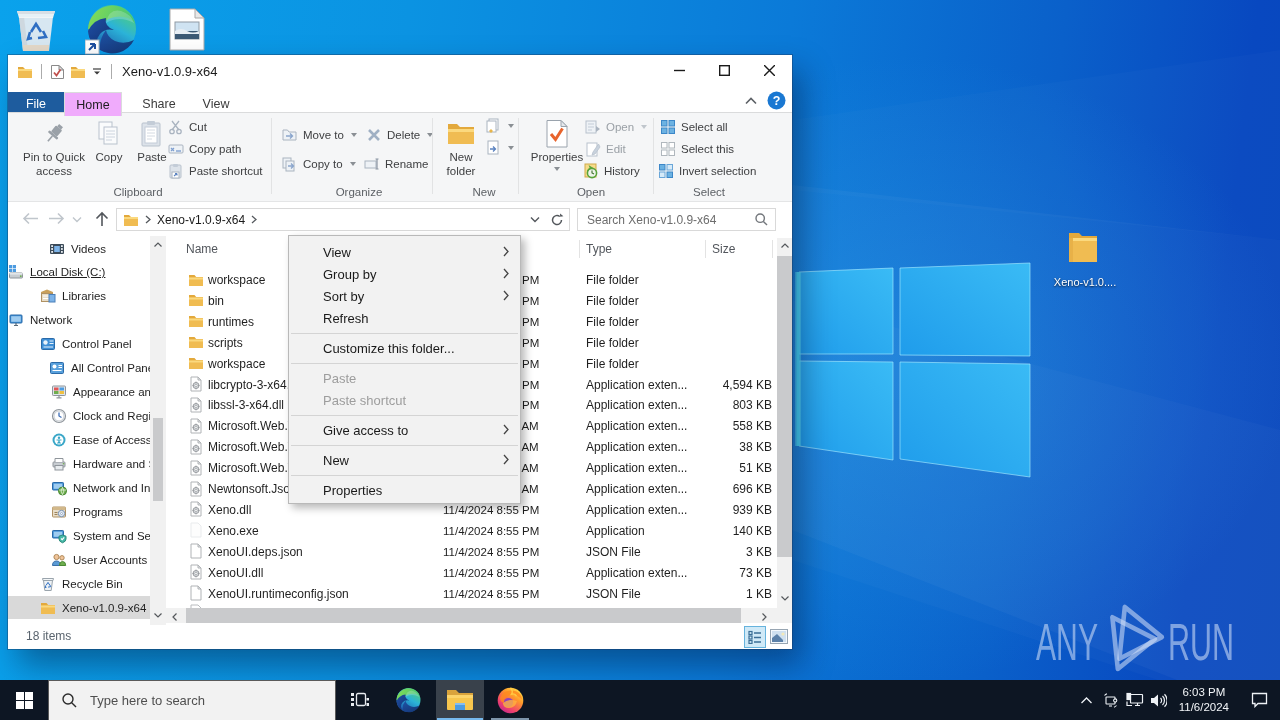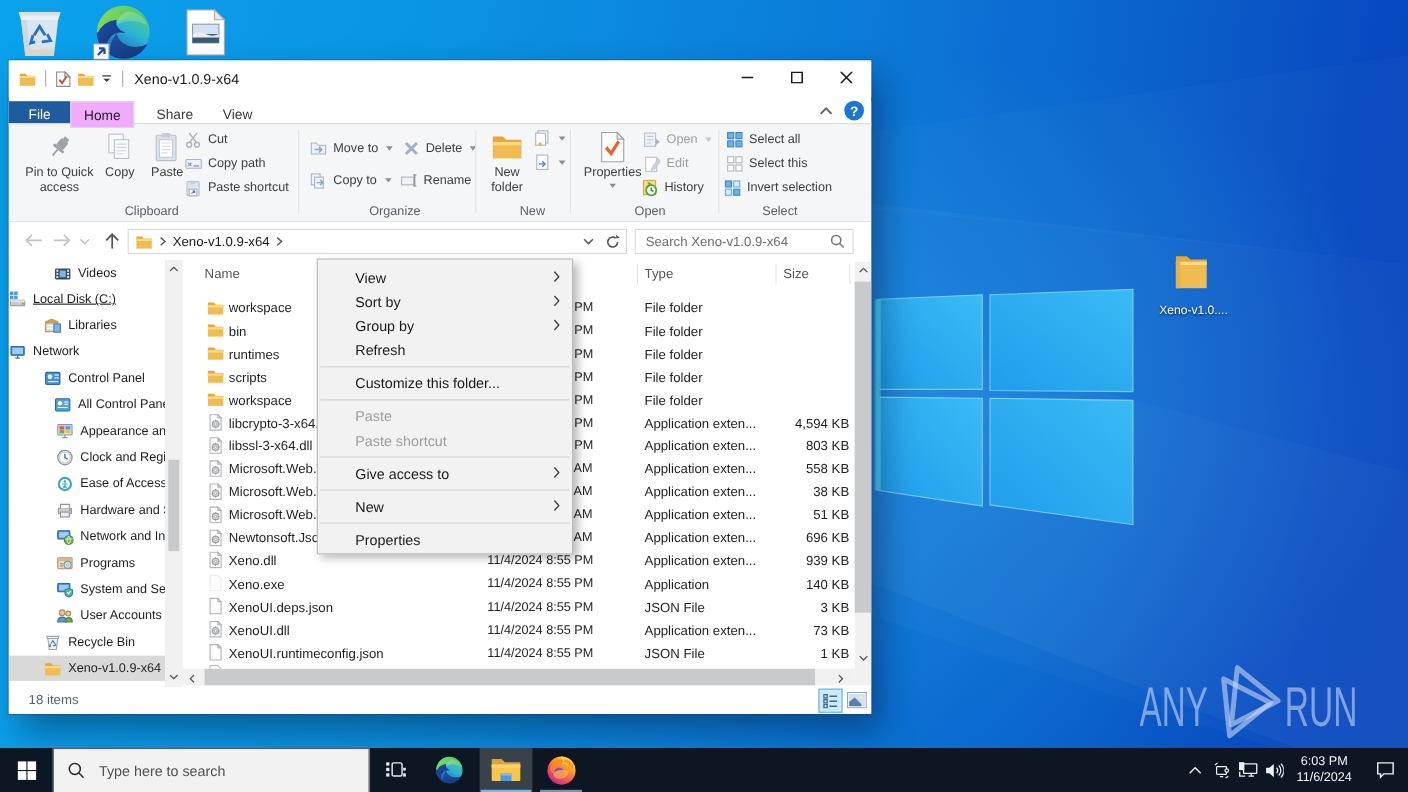--- a/index.html
+++ b/index.html
@@ -1044,29 +1044,29 @@
 <div id="ctxmenu" class="abs">
   <div class="mitem">
     <span class="mlabel">View</span>
     <span class="msc"></span>
     <svg class="marrow" width="6" height="11" viewBox="0 0 6 11">
       <path d="M1,1 L5,5.5 L1,10" fill="none" stroke="#454545" stroke-width="1.3"></path>
     </svg>
   </div>
 
   <div class="mitem">
-    <span class="mlabel">Sort by</span>
+    <span class="mlabel">Group by</span>
     <span class="msc"></span>
     <svg class="marrow" width="6" height="11" viewBox="0 0 6 11">
       <path d="M1,1 L5,5.5 L1,10" fill="none" stroke="#454545" stroke-width="1.3"></path>
     </svg>
   </div>
 
   <div class="mitem">
-    <span class="mlabel">Group by</span>
+    <span class="mlabel">Sort by</span>
     <span class="msc"></span>
     <svg class="marrow" width="6" height="11" viewBox="0 0 6 11">
       <path d="M1,1 L5,5.5 L1,10" fill="none" stroke="#454545" stroke-width="1.3"></path>
     </svg>
   </div>
 
   <div class="mitem">
     <span class="mlabel">Refresh</span>
     <span class="msc"></span>
 

